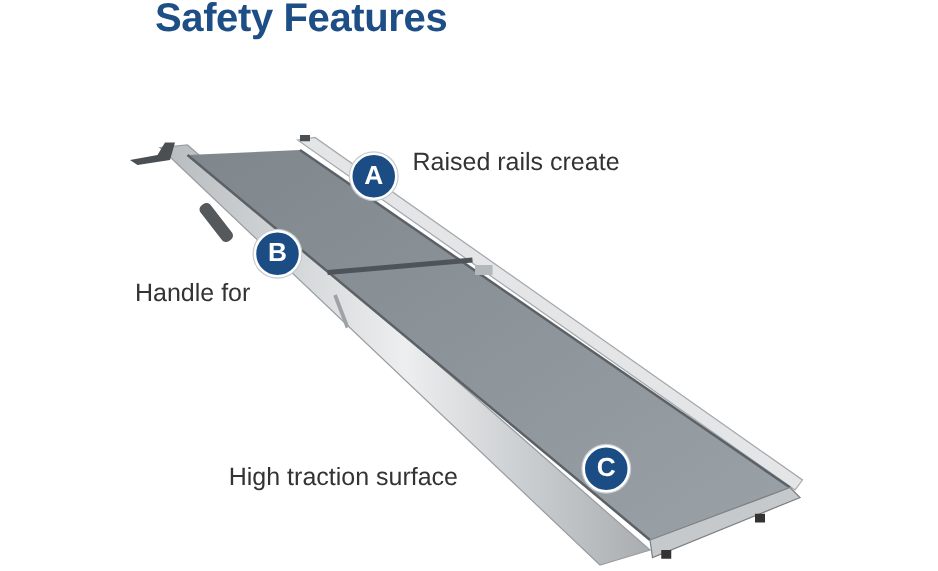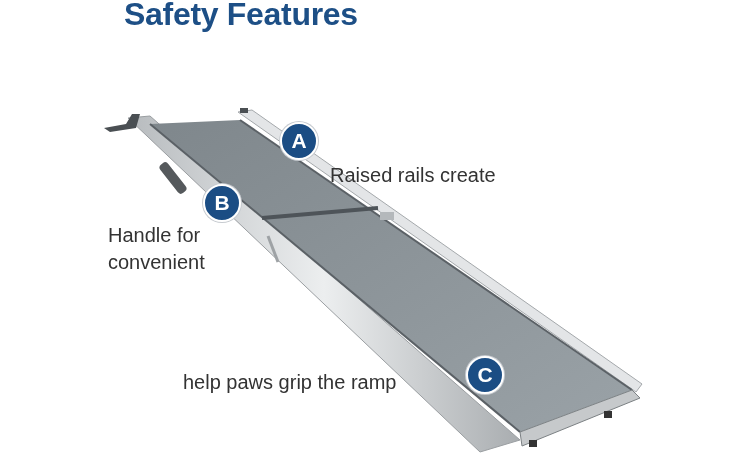--- a/index.html
+++ b/index.html
@@ -46,26 +46,25 @@
   <polygon points="104,128 126,124 132,114 140,114 136,128 110,132" fill="#4a4f53"></polygon>
   <rect x="240" y="108" width="8" height="5" fill="#4a4f53"></rect>
 
   <rect x="168" y="160" width="10" height="36" rx="4" transform="rotate(-38 173 178)" fill="#55595c"></rect>
 
   <line x1="268" y1="236" x2="278" y2="262" stroke="#9ea2a5" stroke-width="3"></line>
   <rect x="380" y="212" width="14" height="8" fill="#b4b8bb"></rect>
 </svg>
 
 <div class="badge" style="left:280px; top:122px;">A</div>
-<div class="callout" style="left:330px; top:117px;margin-top:45px;">
+<div class="callout" style="left:330px; top:117px;">
   <div>Raised rails create</div>
 </div>
 
 <div class="badge" style="left:203px; top:184px;">B</div>
-<div class="callout" style="left:108px; top:222px;">
+<div class="callout" style="left:108px; top:222px;text-align:center;">
   <div>Handle for</div>
-  <div>convenient</div>
 </div>
 
 <div class="badge" style="left:466px; top:356px;">C</div>
 <div class="callout" style="left:183px; top:369px;">
-  <div>help paws grip the ramp</div>
+  <div>High traction surface</div>
 </div>
 
 </body></html>

